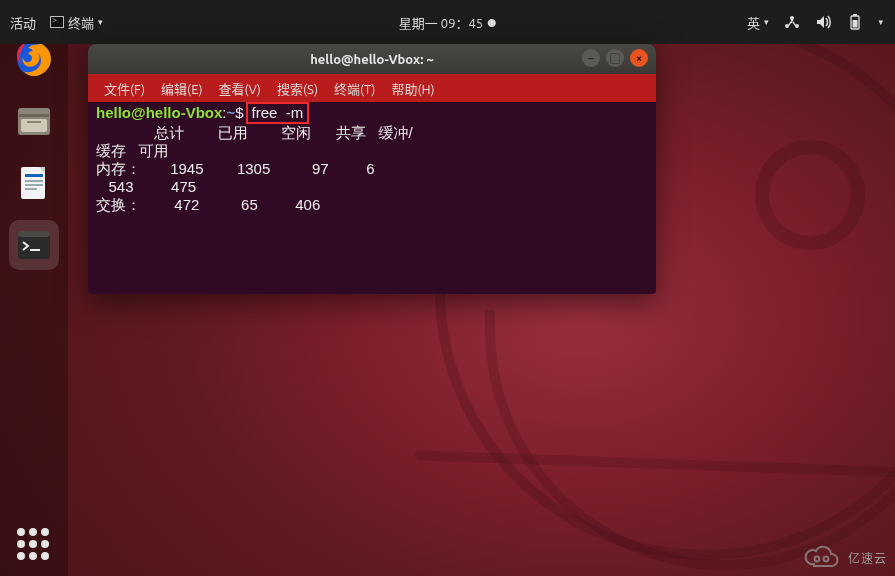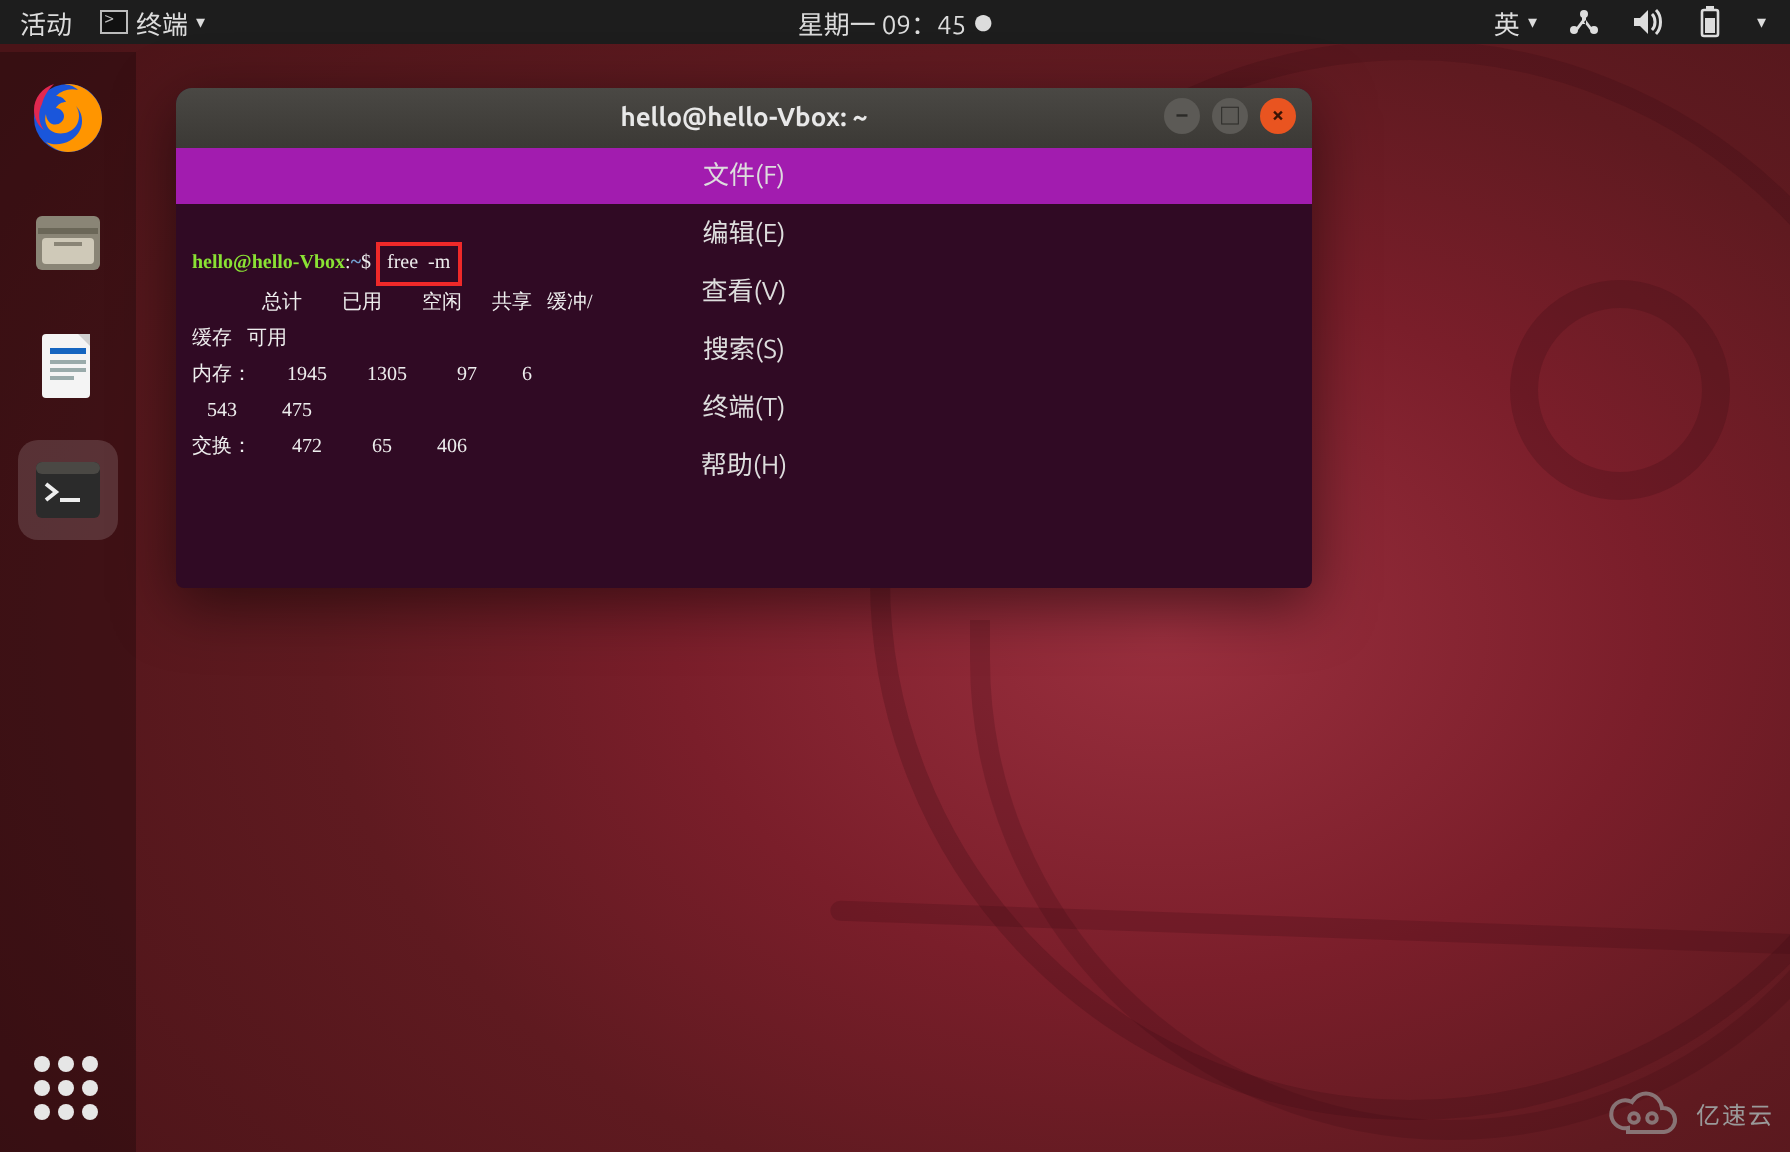--- a/index.html
+++ b/index.html
@@ -11,21 +11,21 @@
   
   .wp-ring {
     position: absolute; border: 10px solid rgba(60,10,18,.25); border-radius: 50%;
   }
   .wp-ring.r1 { width: 540px; height: 540px; right: -80px; top: 20px; }
   .wp-ring.r2 { width: 110px; height: 110px; right: 30px; top: 140px; border-width: 14px; }
   .wp-line { position:absolute; width:560px; height:10px; background:rgba(60,10,18,.22); right:-80px; top:460px; border-radius:5px; transform:rotate(2deg);}
   .wp-arc { position:absolute; width:480px; height:260px; border:10px solid rgba(60,10,18,.22); border-radius:0 0 260px 260px; border-top:none; right:-70px; top:310px;}
 
   
-  .topbar { position:absolute; top:0; left:0; right:0; height:22px; background:#1d1d1d; color:#dcdcdc; display:flex; align-items:center; font-size:13px; z-index:50;}
+  .topbar { position:absolute; top:0; left:0; right:0; height:44px; background:#1d1d1d; color:#dcdcdc; display:flex; align-items:center; font-size:13px; z-index:50;}
   .tb-left, .tb-center, .tb-right { display:flex; align-items:center; gap:14px; }
   .tb-left { padding-left:10px; }
   .tb-center { position:absolute; left:50%; transform:translateX(-50%); gap:6px;justify-content:flex-end;}
   .tb-right { margin-left:auto; padding-right:12px; gap:16px;}
   .tb-item { cursor:pointer; display:flex; align-items:center; gap:4px;}
   .tb-item .tri { font-size:9px; }
   .icon { display:inline-flex; }
   .ico-term-mini { width:14px; height:12px; border:1px solid #bbb; background:#111; position:relative;}
   .ico-term-mini::before { content:">"; position:absolute; left:1px; top:-2px; font-size:9px; color:#bbb;}
 
@@ -38,23 +38,23 @@
   .apps-grid span { background:#e6e6e6; border-radius:50%; }
 
   
   .twin { position:absolute; left:88px; top:44px; width:568px; height:250px; background:#300a24; border-radius:8px 8px 4px 4px; box-shadow:0 8px 30px rgba(0,0,0,.5); z-index:60; display:flex; flex-direction:column;}
   .twin-title { height:30px; background:linear-gradient(#4a4844,#3b3935); border-radius:8px 8px 0 0; display:flex; align-items:center; justify-content:center; position:relative; color:#e8e8e8; font-size:13px; font-weight:bold;}
   .twin-ctrls { position:absolute; right:8px; top:5px; display:flex; gap:6px;}
   .twin-ctrls .wc { width:18px; height:18px; border-radius:50%; display:flex; align-items:center; justify-content:center; font-size:11px; cursor:pointer;}
   .wc.min { background:#5c5a56; color:#2b2a27;}
   .wc.max { background:#5c5a56; color:#2b2a27;}
   .wc.close { background:#e95420; color:#3a1305;}
-  .twin-menu { height:28px; background:#a21caf; display:flex; align-items:center; padding:0 10px; gap:4px; color:#ddd; font-size:13px;flex-direction:column;}
+  .twin-menu { height:28px; background:#b91c1c; display:flex; align-items:center; padding:0 10px; gap:4px; color:#ddd; font-size:13px;}
   .twin-menu .mi { padding:3px 6px; cursor:pointer; border-radius:3px;}
-  .twin-body { flex:1; padding:19px 8px 8px 8px; font-family:Liberation Serif, serif; font-size:10px; line-height:18px; color:#eee; white-space:pre; overflow:hidden;}
+  .twin-body { flex:1; padding:0 8px 8px 8px; font-family:Liberation Sans, sans-serif; font-size:15px; line-height:18px; color:#eee; white-space:pre; overflow:hidden;}
   .pr-user { color:#8ae234; font-weight:bold;}
   .pr-path { color:#729fcf; font-weight:bold;}
   .pr-white { color:#eee; }
   .cmd-box { display:inline-block; border:2px solid #ef2929; padding:0 4px; margin-left:2px; color:#eee;}
 
   
   .wm { position:absolute; right:8px; bottom:6px; display:flex; align-items:center; gap:6px; color:#999; font-size:12px; z-index:70; background:rgba(255,255,255,.0);}
   .wm svg { opacity:.7; }
   .wm-text { font-family:"Noto Sans CJK SC",sans-serif; letter-spacing:1px; color:#9a9a9a;}
 </style>

